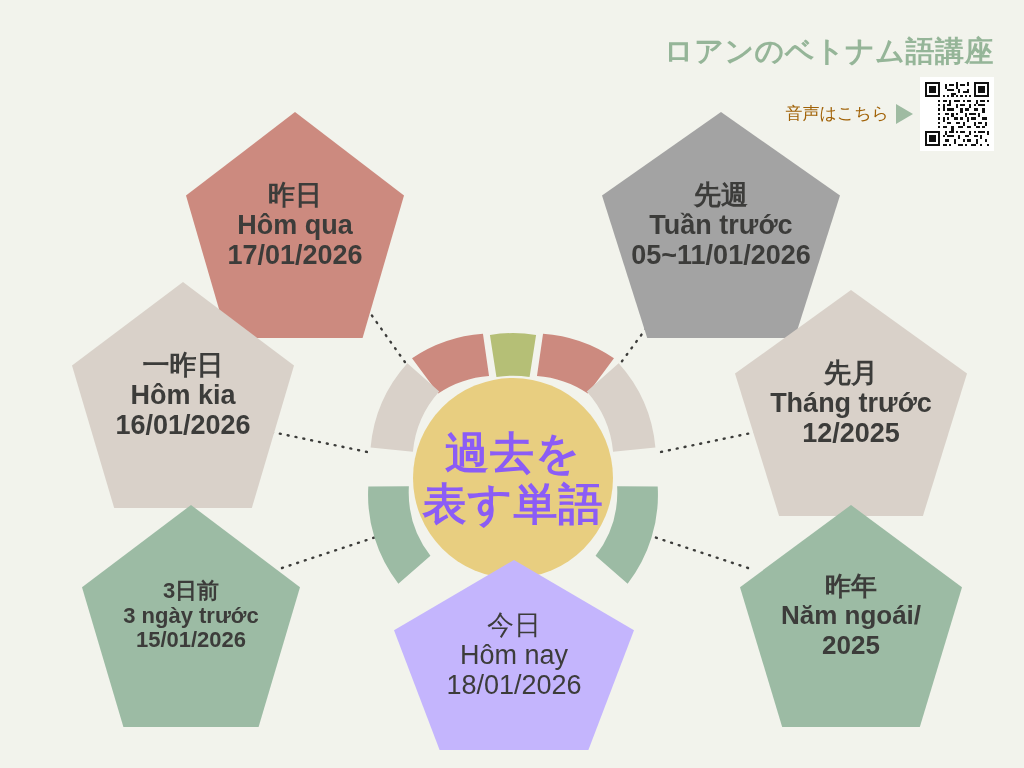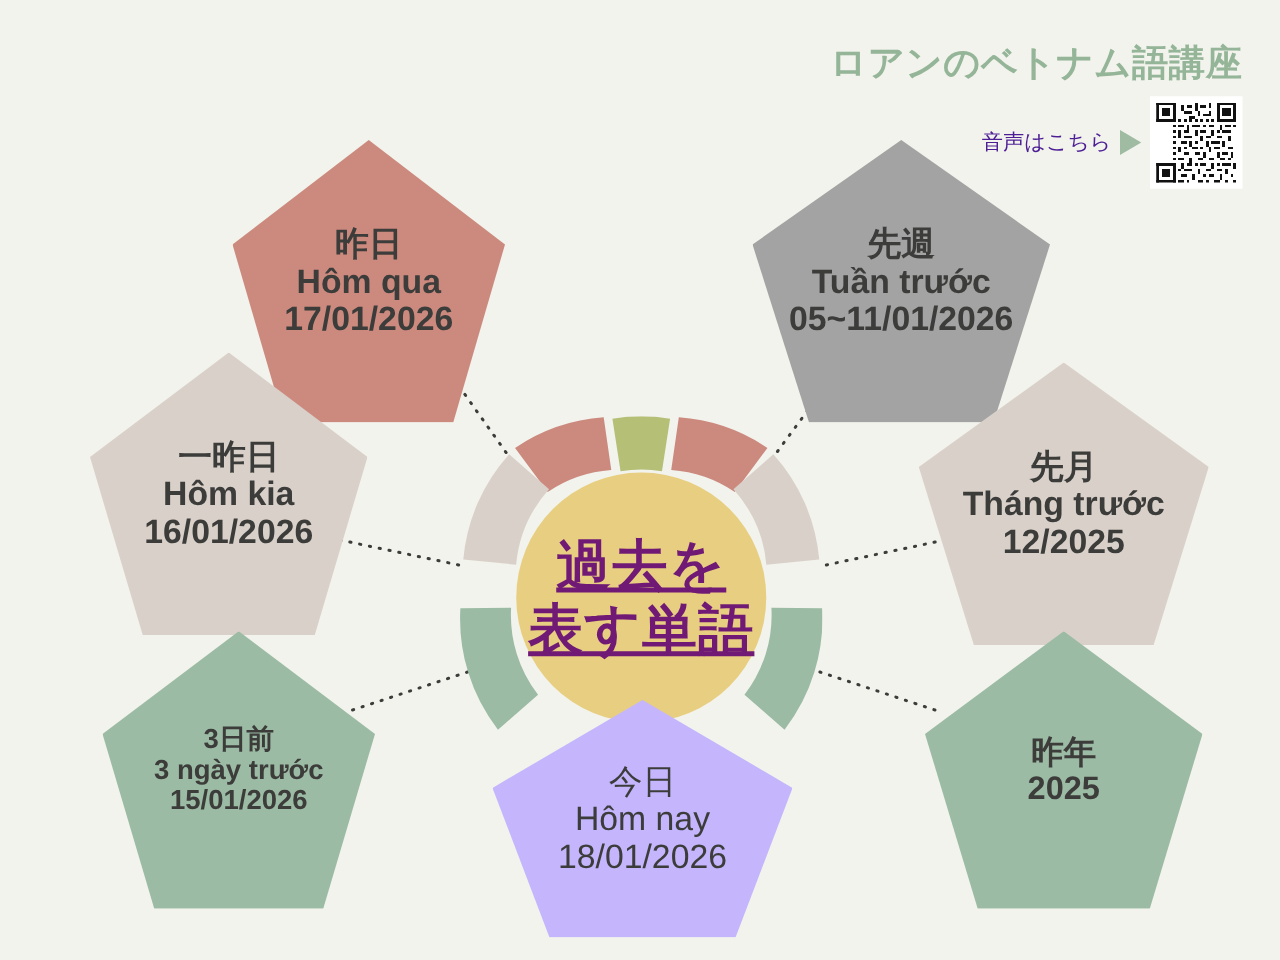--- a/index.html
+++ b/index.html
@@ -14,42 +14,42 @@
   
   .hdr { position:absolute; right:30px; top:36px; text-align:right;margin-left:48px; }
   .hdr-title {
     font-size:29px; font-weight:bold; color:#95B598;
     letter-spacing:0.5px; line-height:1.1; white-space:nowrap;
   }
   .hdr-sub-row {
     display:flex; align-items:center; justify-content:flex-end;
     gap:7px; margin-top:9px;
   }
-  .hdr-sub { font-size:17px; color:#4c1d95; white-space:nowrap; }
+  .hdr-sub { font-size:17px; color:#a16207; white-space:nowrap; }
   .play-tri {
     width:0; height:0; border-left:17px solid #9FBBA2;
     border-top:10px solid transparent; border-bottom:10px solid transparent;
   }
   .qr-box {
     width:74px; height:74px; background:#fff; padding:5px;
     display:block;
   }
   .qr-box svg { display:block; width:100%; height:100%; }
 
   
   .lines { position:absolute; left:0; top:0; width:1024px; height:768px; pointer-events:none; }
 
   
   .wheel { position:absolute; left:368px; top:333px; width:290px; height:290px; }
   .wheel svg { display:block; }
   .wheel-label {
     position:absolute; left:0; top:0; width:290px; height:290px;
     display:flex; flex-direction:column; align-items:center; justify-content:center;
-    font-size:44px; font-weight:bold; color:#701a75; line-height:1.16;
-    letter-spacing:1px; text-align:center;text-decoration:underline;
+    font-size:44px; font-weight:bold; color:#8b5cf6; line-height:1.16;
+    letter-spacing:1px; text-align:center;
   }
 
   
   .penta {
     position:absolute;
     display:flex; flex-direction:column;
     align-items:center; justify-content:center;
     color:#3C3C3A;
     -webkit-clip-path:polygon(50% 0%, 100% 37%, 81% 100%, 19% 100%, 0% 37%);
     clip-path:polygon(50% 0%, 100% 37%, 81% 100%, 19% 100%, 0% 37%);
@@ -231,20 +231,21 @@
   </div>
 
   <div class="penta" style="left:82px; top:505px; width:218px; height:222px; background:#9CBBA4; font-size:22px;">
     <div class="jp">3日前</div>
     <div class="vi">3 ngày trước</div>
     <div class="dt">15/01/2026</div>
   </div>
 
   <div class="penta" style="left:740px; top:505px; width:222px; height:222px; background:#9CBBA4; font-size:26px;">
     <div class="jp">昨年</div>
+    <div class="vi">Năm ngoái/</div>
     <div class="dt">2025</div>
   </div>
 
   <div class="wheel">
     <svg viewBox="0 0 290 290" width="290" height="290">
       <g stroke="none">
 
         <path d="M 121.93 1.93 A 145 145 0 0 1 168.07 1.93 L 161.57 44.02 A 104 104 0 0 0 128.43 44.02 Z" fill="#B5BF76"></path>
 
         <path d="M 44.03 25.35 A 145 145 0 0 1 114.95 0.84 L 121.03 42.99 A 104 104 0 0 0 70.17 60.57 Z" fill="#CC8A7F"></path>

